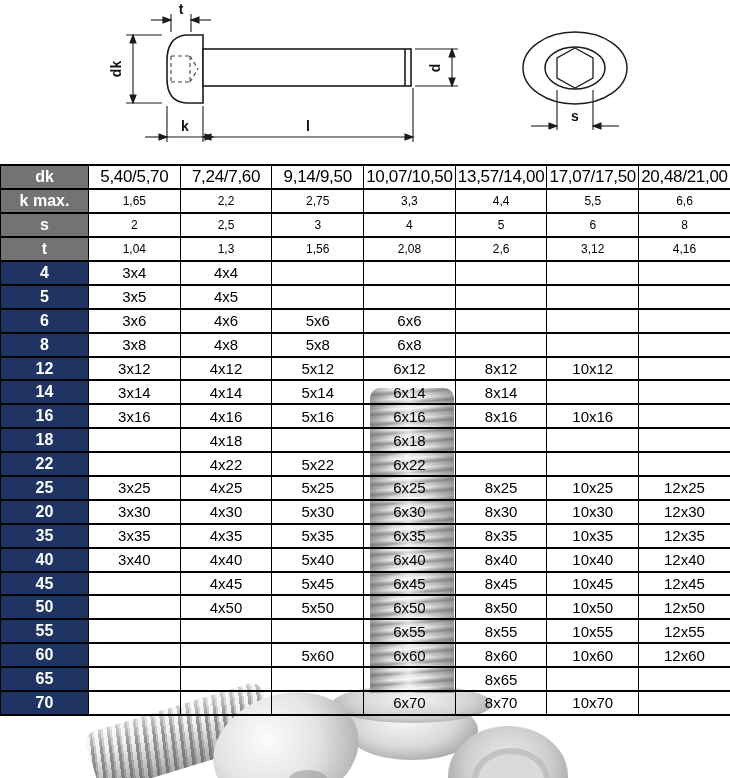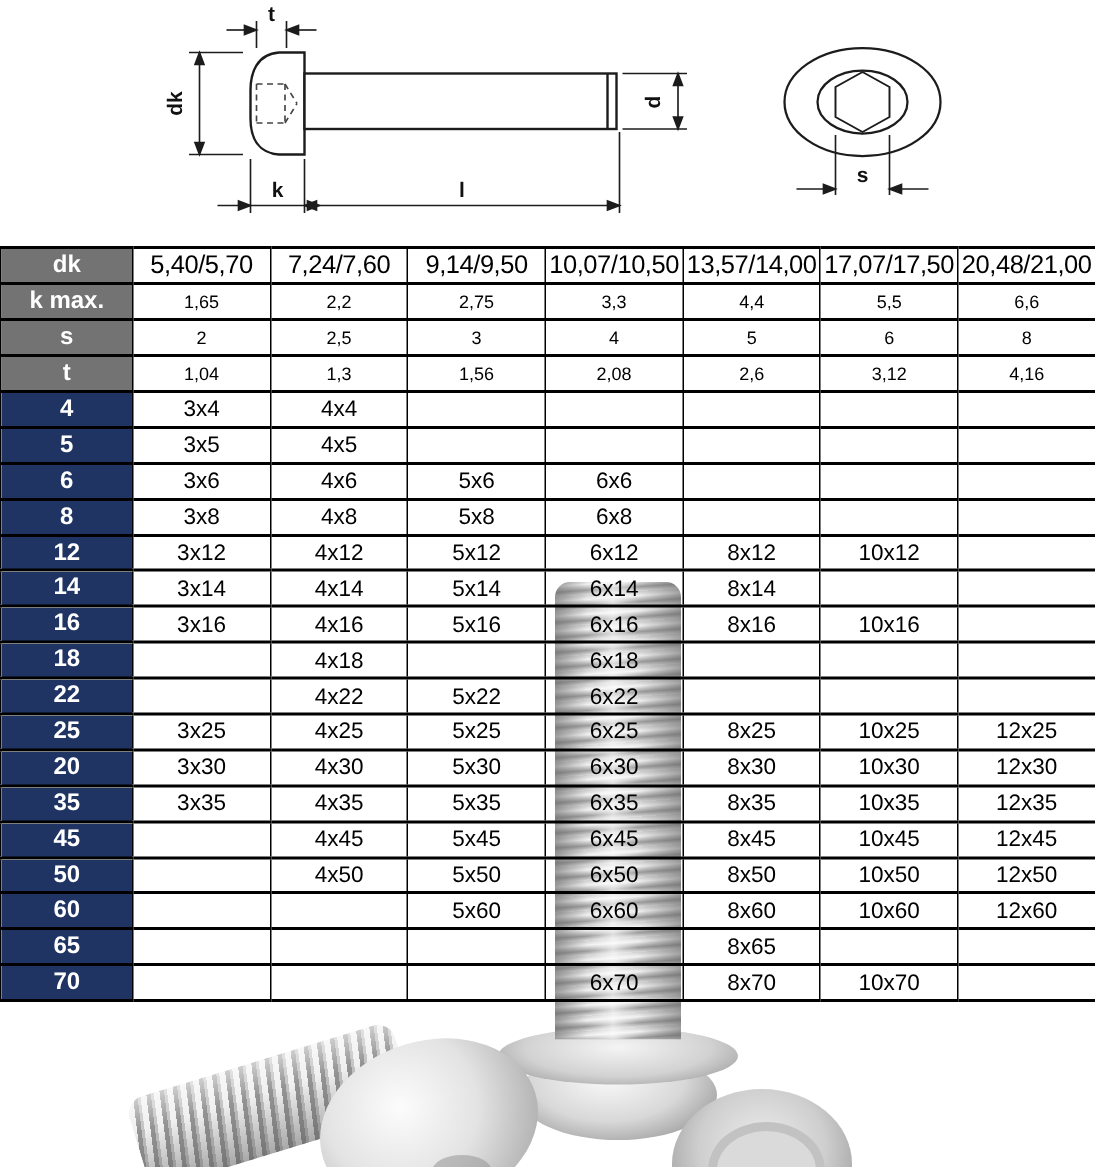--- a/index.html
+++ b/index.html
@@ -316,40 +316,60 @@
           <td class="lbl">35</td>
           <td class="val">3x35</td>
           <td class="val">4x35</td>
           <td class="val">5x35</td>
           <td class="val">6x35</td>
           <td class="val">8x35</td>
           <td class="val">10x35</td>
           <td class="val">12x35</td>
         </tr>
         <tr class="data-row">
+          <td class="lbl">40</td>
+          <td class="val">3x40</td>
+          <td class="val">4x40</td>
+          <td class="val">5x40</td>
+          <td class="val">6x40</td>
+          <td class="val">8x40</td>
+          <td class="val">10x40</td>
+          <td class="val">12x40</td>
+        </tr>
+        <tr class="data-row">
           <td class="lbl">45</td>
           <td class="val"></td>
           <td class="val">4x45</td>
           <td class="val">5x45</td>
           <td class="val">6x45</td>
           <td class="val">8x45</td>
           <td class="val">10x45</td>
           <td class="val">12x45</td>
         </tr>
         <tr class="data-row">
           <td class="lbl">50</td>
           <td class="val"></td>
           <td class="val">4x50</td>
           <td class="val">5x50</td>
           <td class="val">6x50</td>
           <td class="val">8x50</td>
           <td class="val">10x50</td>
           <td class="val">12x50</td>
         </tr>
         <tr class="data-row">
+          <td class="lbl">55</td>
+          <td class="val"></td>
+          <td class="val"></td>
+          <td class="val"></td>
+          <td class="val">6x55</td>
+          <td class="val">8x55</td>
+          <td class="val">10x55</td>
+          <td class="val">12x55</td>
+        </tr>
+        <tr class="data-row">
           <td class="lbl">60</td>
           <td class="val"></td>
           <td class="val"></td>
           <td class="val">5x60</td>
           <td class="val">6x60</td>
           <td class="val">8x60</td>
           <td class="val">10x60</td>
           <td class="val">12x60</td>
         </tr>
         <tr class="data-row">

